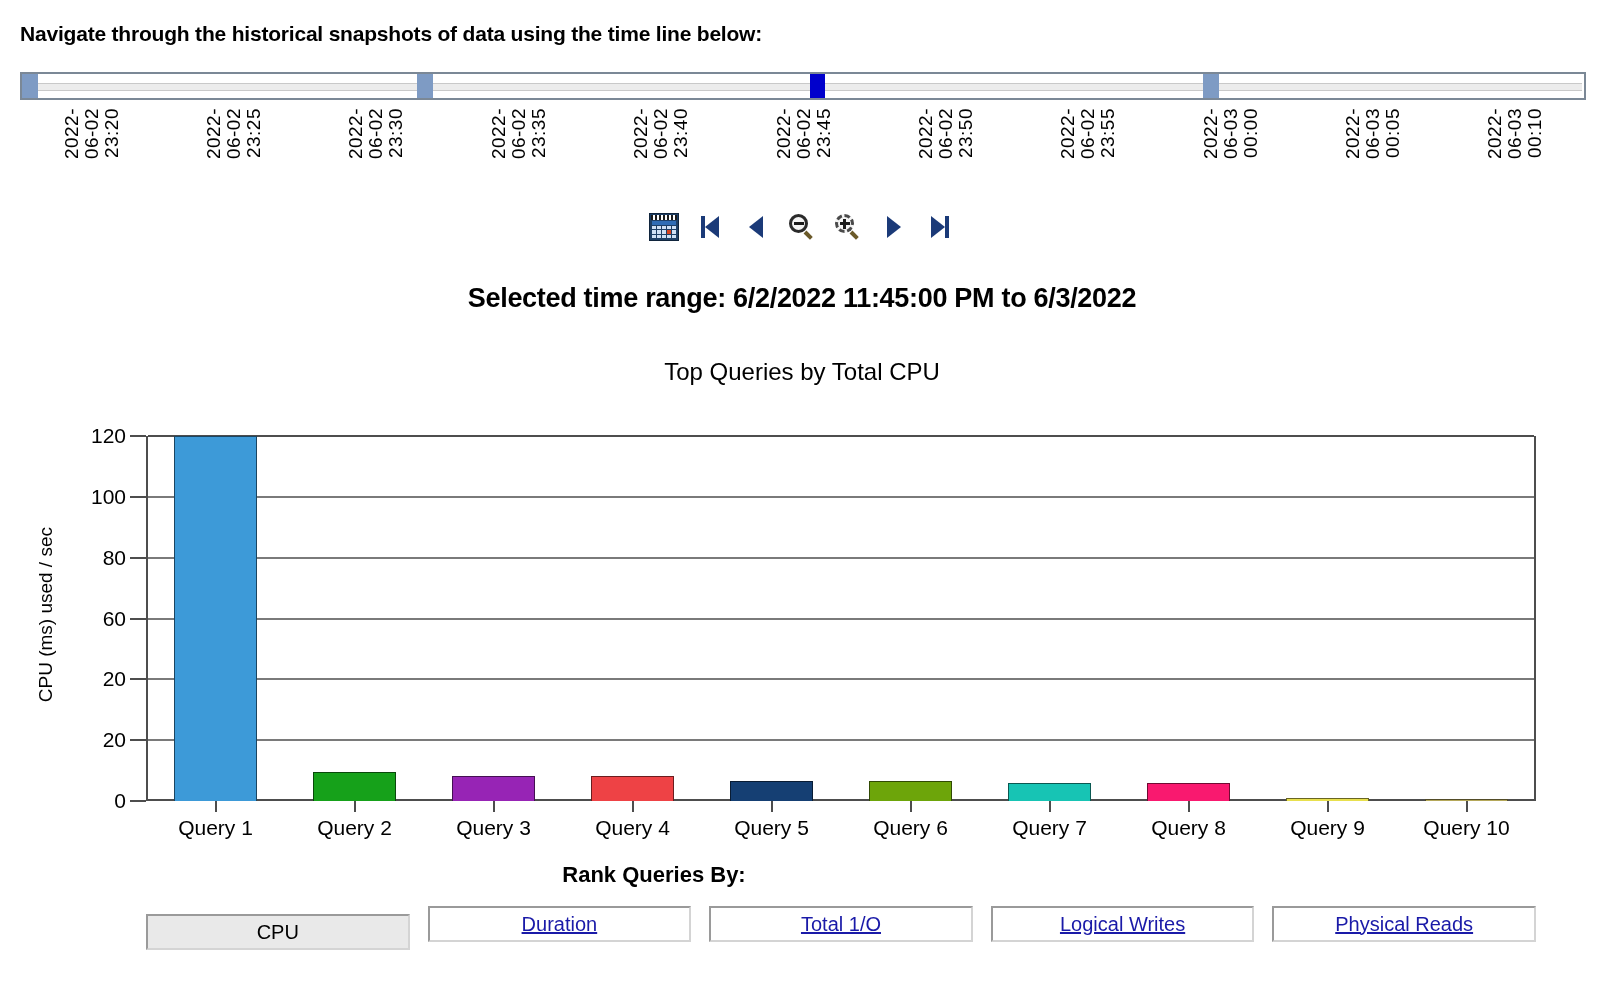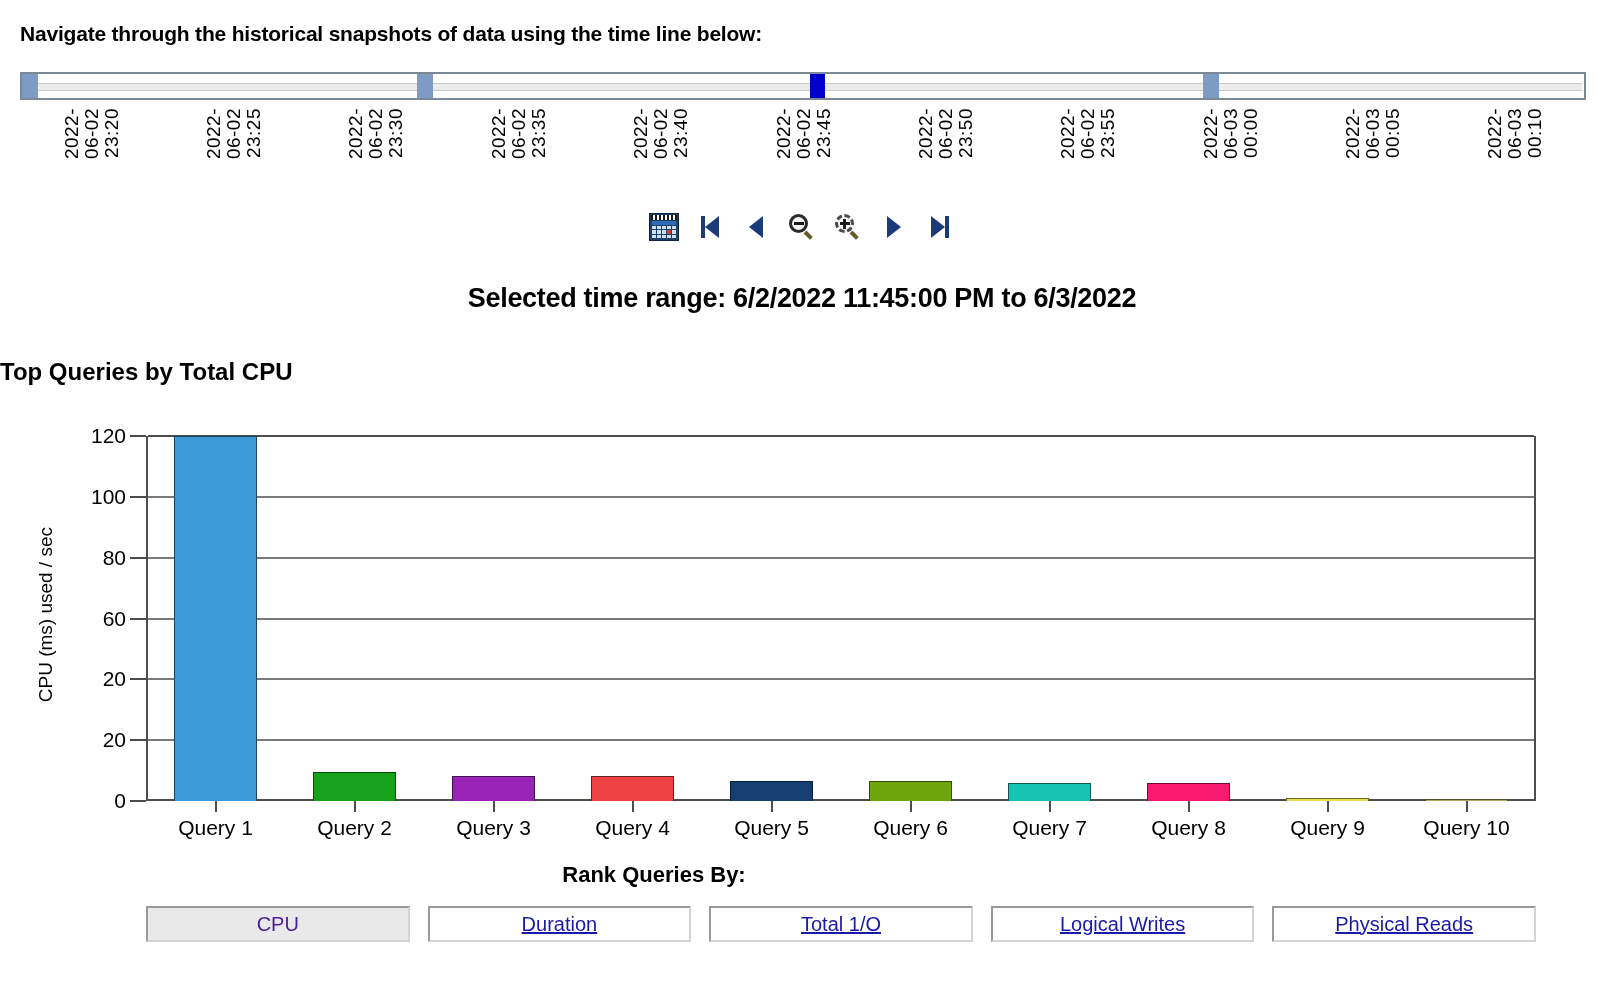--- a/index.html
+++ b/index.html
@@ -181,22 +181,23 @@
     font-size: 27px;
     font-weight: bold;
     letter-spacing: -0.3px;
   }
 
   
   .chart-title {
     position: absolute;
     left: 0; top: 358px;
     width: 1604px;
+    text-align: center;
     font-size: 24px;
-    font-weight: bold;
+    font-weight: normal;
   }
   .chart-area {
     position: absolute;
     left: 0; top: 418px;
     width: 1604px; height: 400px;
   }
   .ylabel {
     position: absolute;
     left: 34px; top: 435px;
     width: 24px;
@@ -307,21 +308,22 @@
     border-color: #9a9a9a #d4d4d4 #d4d4d4 #9a9a9a;
     background: #ffffff;
     display: flex;
     align-items: center;
     justify-content: center;
     font-size: 20px;
     cursor: pointer;
   }
   .rank-btn.active {
     background: #e9e9e9;
-    color: #4c1d95;
+    color: #000000;
+    margin-top: 8px;
   }
   .rank-btn a {
     color: #1a1aa8;
     text-decoration: underline;
     font-size: 20px;
   }
 </style>
 </head>
 <body>
 

